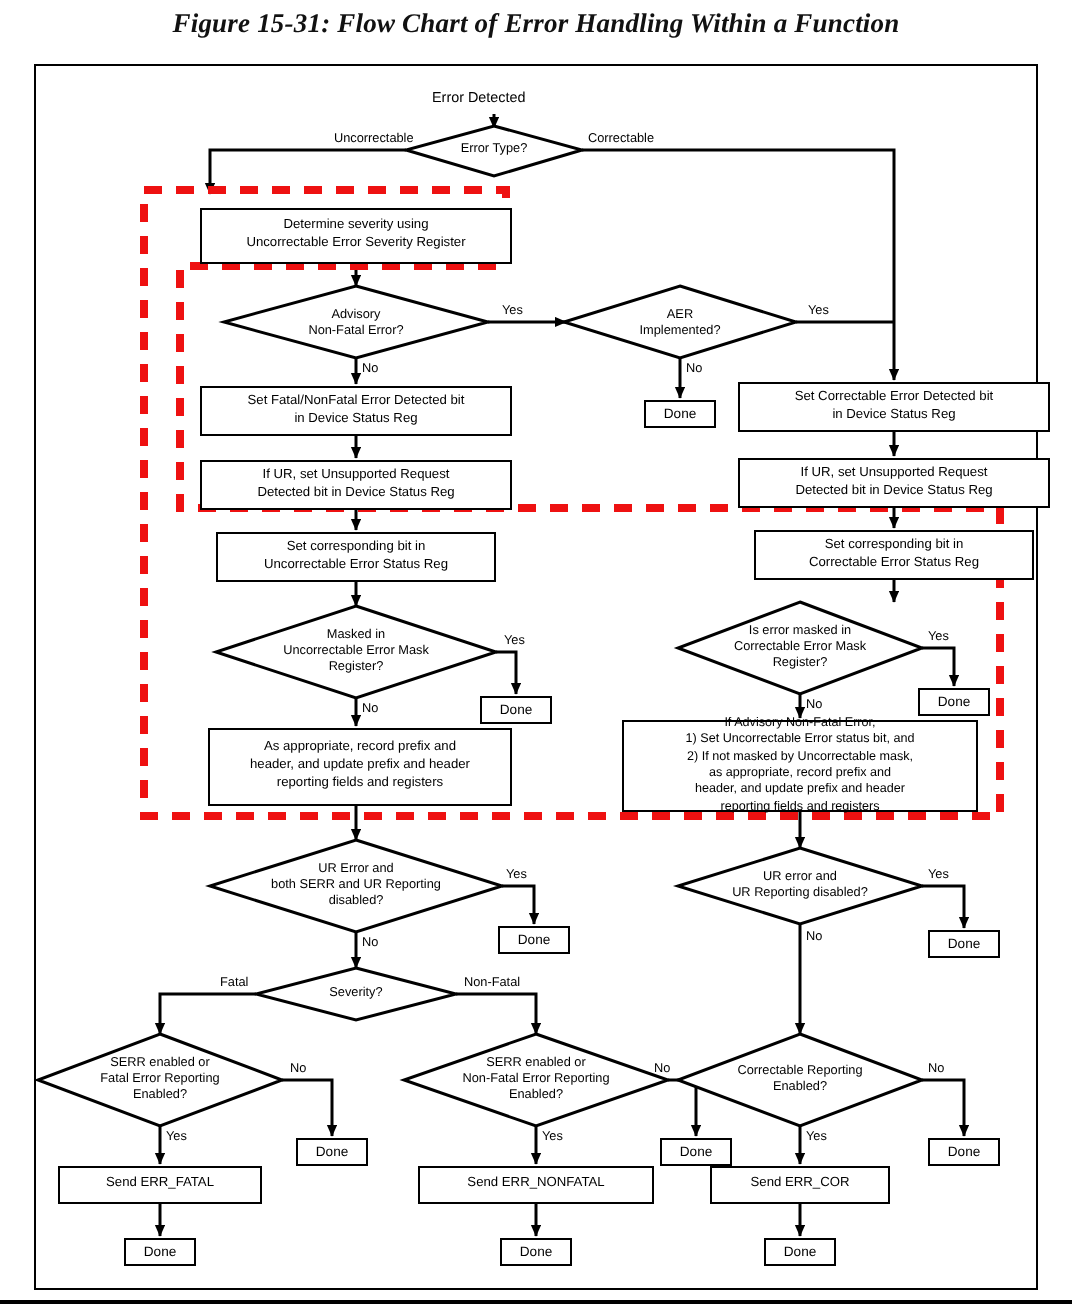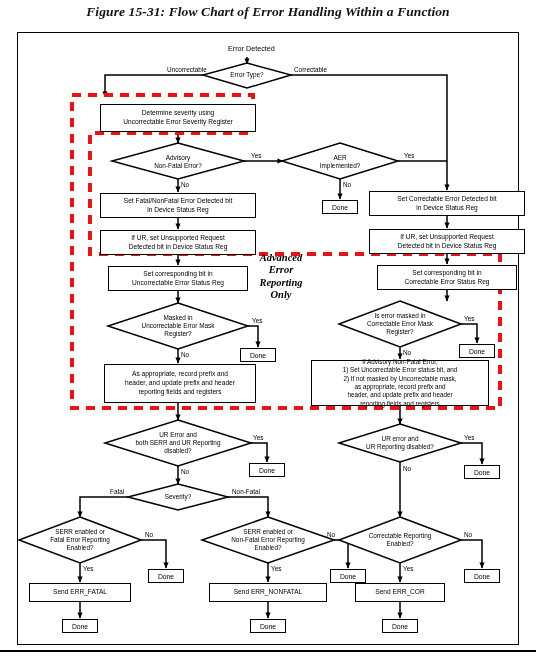--- a/index.html
+++ b/index.html
@@ -171,28 +171,22 @@
       <path d="M461,540 L482,540 L482,568" marker-end="url(#ah)"></path>
       <line x1="400" y1="563" x2="400" y2="582" marker-end="url(#ah)"></line>
       <line x1="400" y1="602" x2="400" y2="618" marker-end="url(#ah)"></line>
     </g>
   </svg>
 
   <svg class="aer-svg" viewBox="0 0 536 656">
     <polygon points="72,95 253,95 253,133 90,133 90,254 500,254 500,408 72,408" fill="none" stroke="#ee1111" stroke-width="4" stroke-dasharray="9,7" stroke-linecap="butt"></polygon>
   </svg>
 
-  <div class="aer-note" style="left:237px;top:252px;width:88px;">
-    <div>Advanced</div>
-    <div>Error</div>
-    <div>Reporting</div>
-    <div>Only</div>
-  </div>
-
-  <div class="ftext" style="left:228px;top:44px;">Error Detected</div>
+
+  <div class="ftext" style="left:216px;top:44px;">Error Detected</div>
 
   <div class="elabel" style="left:167px;top:66px;">Uncorrectable</div>
   <div class="elabel" style="left:294px;top:66px;">Correctable</div>
 
   <div class="dlabel" style="left:211px;top:69px;width:72px;height:12px;">Error Type?</div>
 
   <div class="pbox" style="left:100px;top:104px;width:156px;height:28px;">
     <div>
       <div>Determine severity using</div>
       <div>Uncorrectable Error Severity Register</div>

